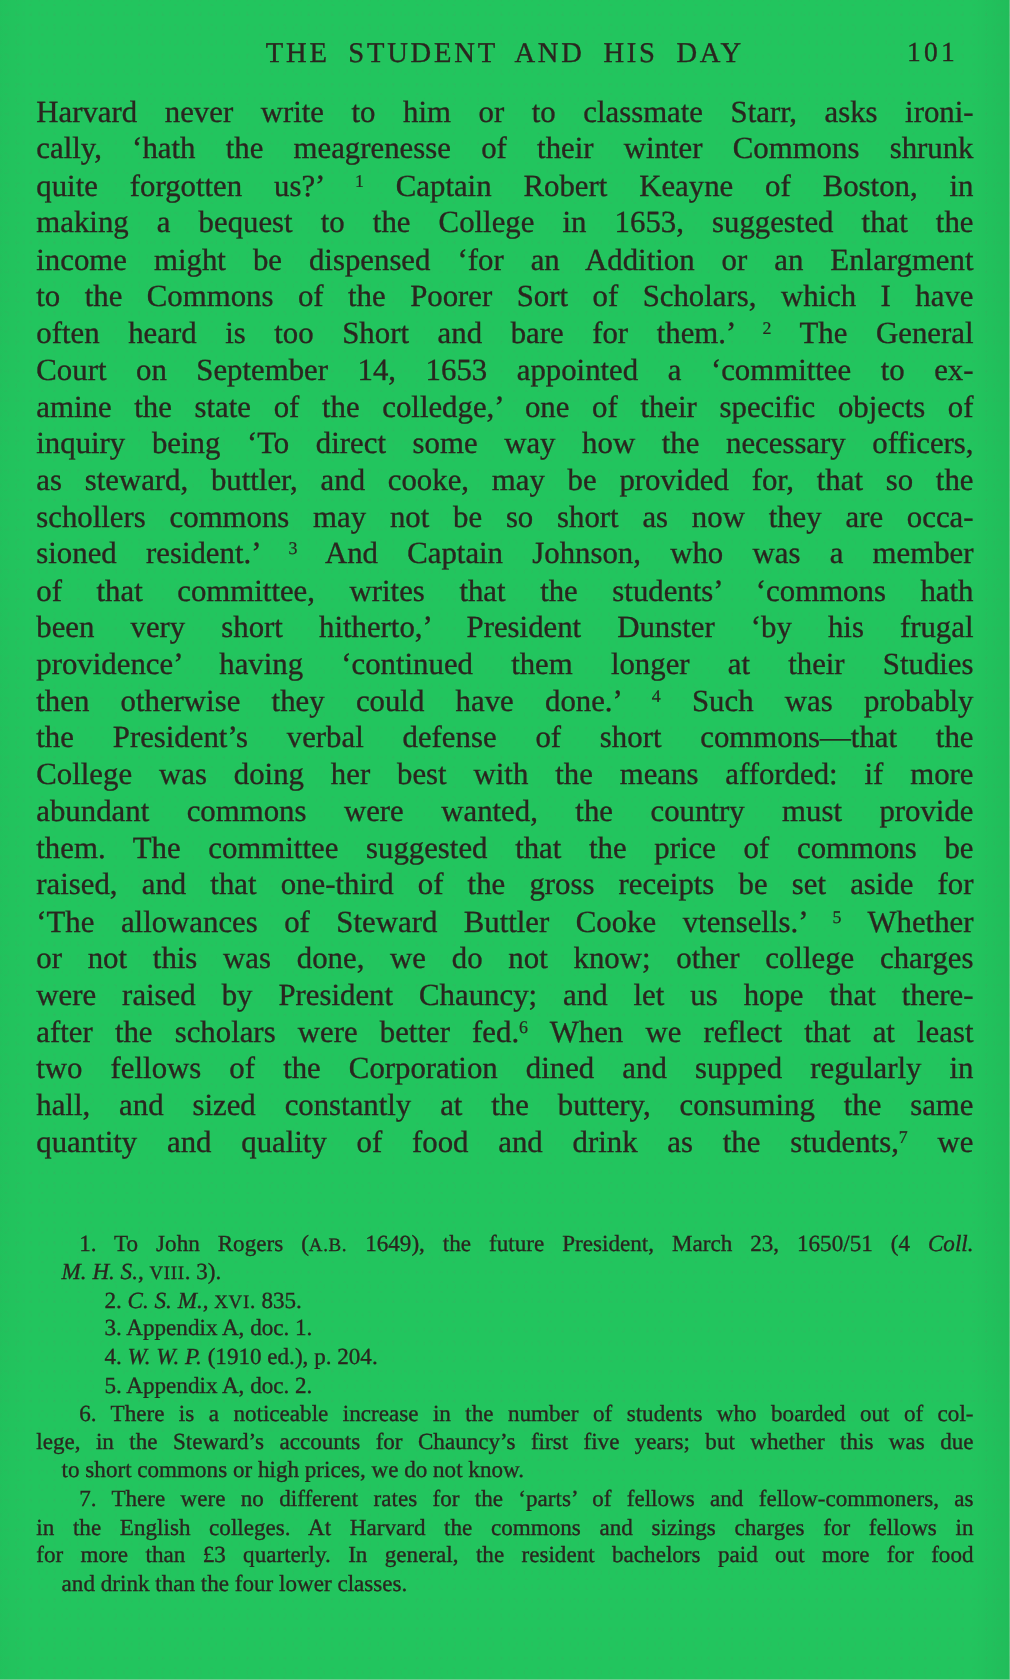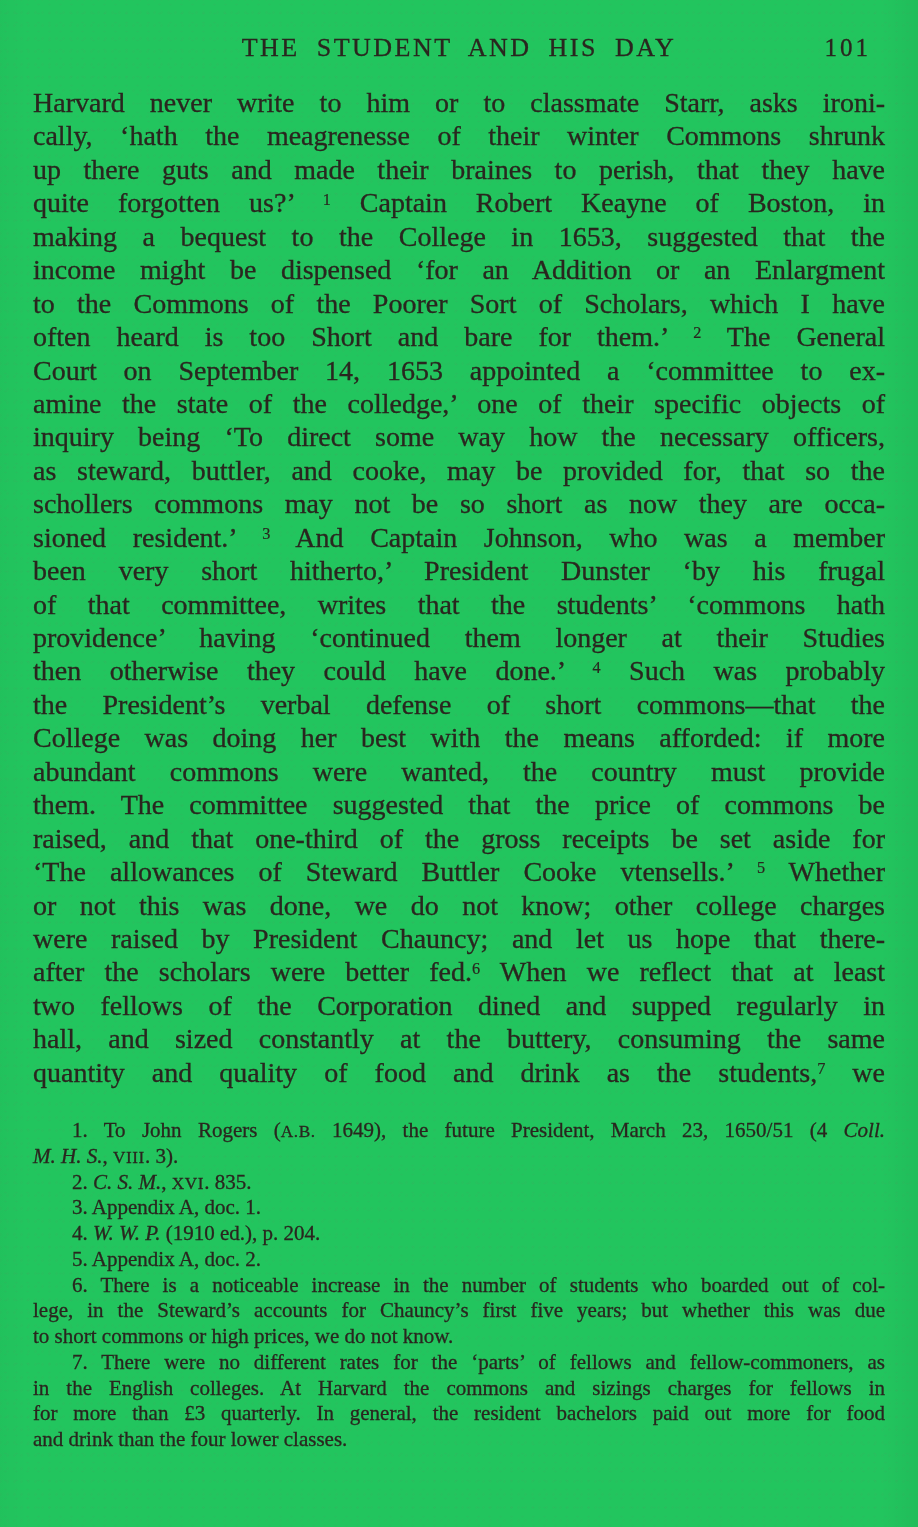--- a/index.html
+++ b/index.html
@@ -77,21 +77,21 @@
     width: 852px;
     font-size: 21px;
     line-height: 25.75px;
   }
   .fn-line {
     text-align: justify;
     text-align-last: justify;
     height: 25.75px;
   }
   .fn-line.indent { text-indent: 39px; }
-  .fn-line.short  { text-align-last: left; }
+  .fn-line.short  { text-align-last: left; margin-left: 23px; }
   .it { font-style: italic; }
   .sc { font-size: 0.82em; letter-spacing: 0.6px; }
   sup.sup {
     font-size: 58%;
     line-height: 0;
     vertical-align: baseline;
     position: relative;
     top: -0.48em;
     -webkit-text-stroke: 0.2px;
   }
@@ -100,34 +100,33 @@
 <body>
 
 <div id="page">
   <div class="header">
     <div class="title">THE STUDENT AND HIS DAY</div>
     <div class="pagenum">101</div>
   </div>
   <div class="body-text" id="body-text">
       <div class="jline"><span>Harvard never write to him or to classmate Starr, asks ironi-</span></div>
       <div class="jline"><span>cally, ‘hath the meagrenesse of their winter Commons shrunk</span></div>
-      <div class="jline"><span>up there guts and made their braines to perish, that they have</span></div>
       <div class="jline"><span>quite forgotten us?’ </span><sup class="sup">1</sup><span> Captain Robert Keayne of Boston, in</span></div>
       <div class="jline"><span>making a bequest to the College in 1653, suggested that the</span></div>
       <div class="jline"><span>income might be dispensed ‘for an Addition or an Enlargment</span></div>
       <div class="jline"><span>to the Commons of the Poorer Sort of Scholars, which I have</span></div>
       <div class="jline"><span>often heard is too Short and bare for them.’ </span><sup class="sup">2</sup><span> The General</span></div>
       <div class="jline"><span>Court on September 14, 1653 appointed a ‘committee to ex-</span></div>
       <div class="jline"><span>amine the state of the colledge,’ one of their specific objects of</span></div>
       <div class="jline"><span>inquiry being ‘To direct some way how the necessary officers,</span></div>
       <div class="jline"><span>as steward, buttler, and cooke, may be provided for, that so the</span></div>
       <div class="jline"><span>schollers commons may not be so short as now they are occa-</span></div>
       <div class="jline"><span>sioned resident.’ </span><sup class="sup">3</sup><span> And Captain Johnson, who was a member</span></div>
+      <div class="jline"><span>of that committee, writes that the students’ ‘commons hath</span></div>
       <div class="jline"><span>been very short hitherto,’ President Dunster ‘by his frugal</span></div>
-      <div class="jline"><span>of that committee, writes that the students’ ‘commons hath</span></div>
       <div class="jline"><span>providence’ having ‘continued them longer at their Studies</span></div>
       <div class="jline"><span>then otherwise they could have done.’ </span><sup class="sup">4</sup><span> Such was probably</span></div>
       <div class="jline"><span>the President’s verbal defense of short commons—that the</span></div>
       <div class="jline"><span>College was doing her best with the means afforded: if more</span></div>
       <div class="jline"><span>abundant commons were wanted, the country must provide</span></div>
       <div class="jline"><span>them.  The committee suggested that the price of commons be</span></div>
       <div class="jline"><span>raised, and that one-third of the gross receipts be set aside for</span></div>
       <div class="jline"><span>‘The allowances of Steward Buttler Cooke vtensells.’ </span><sup class="sup">5</sup><span> Whether</span></div>
       <div class="jline"><span>or not this was done, we do not know; other college charges</span></div>
       <div class="jline"><span>were raised by President Chauncy; and let us hope that there-</span></div>

